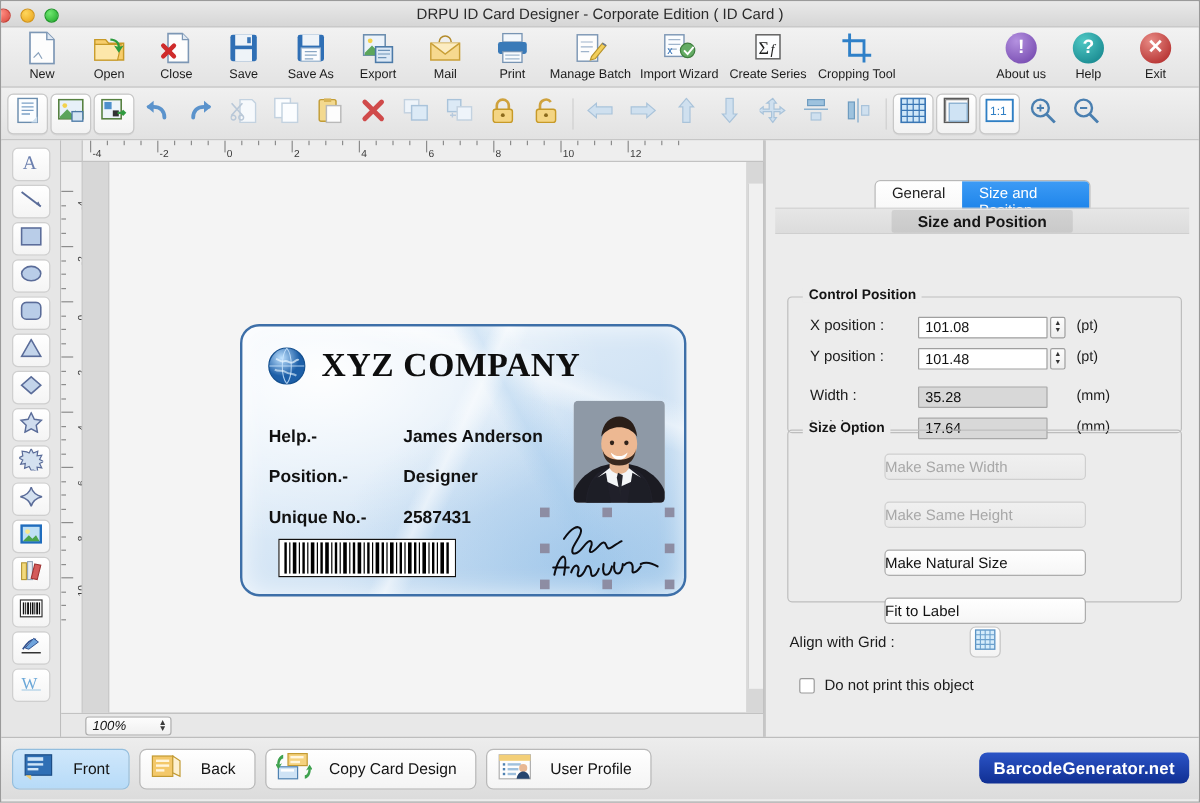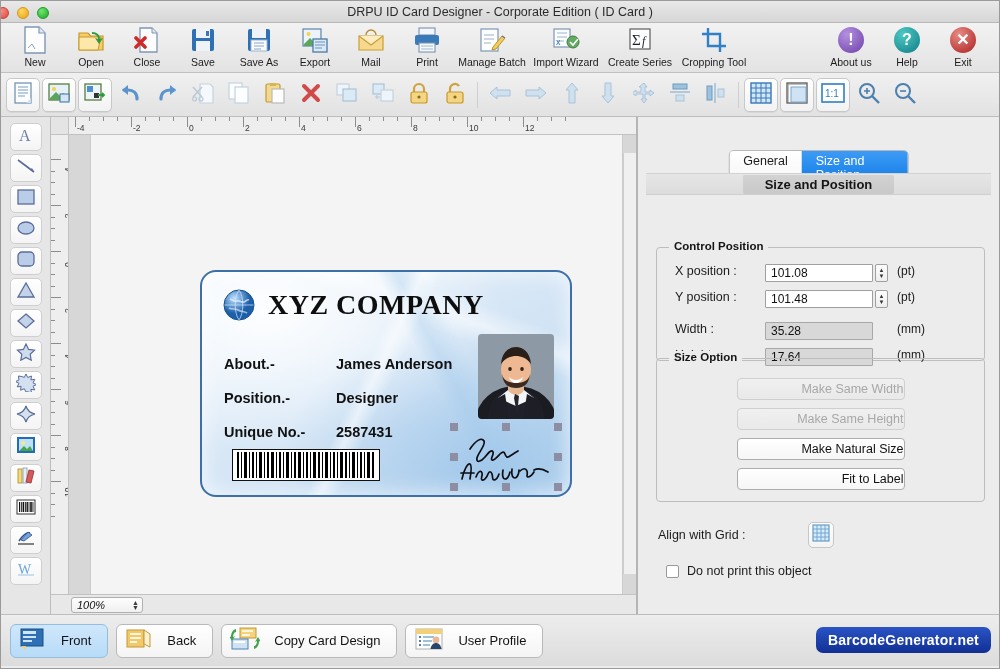--- a/index.html
+++ b/index.html
@@ -227,24 +227,24 @@
   .finput.flat { background: #d8d8d8; border: 1px solid #a8a8a8; }
   .spin {
     width: 13px; height: 18px; margin-left: 2px;
     border: 1px solid #9f9f9f; border-radius: 2px;
     background: linear-gradient(#fdfdfd,#eeeeee);
     display: flex; flex-direction: column; align-items: center; justify-content: center;
     font-size: 6px; line-height: 6px; color: #333;
   }
   .unit { font-size: 12px; color: #1b1b1b; margin-left: 9px; }
   .wbtn {
-    display: block; width: 168px; height: 22px; margin: 0 auto 8px auto;
+    display: block; width: 168px; height: 22px; margin: 0 auto 18px auto;
     background: linear-gradient(#ffffff,#f6f6f6);
     border: 1px solid #adadad; border-radius: 4px;
-    font-size: 12.5px; color: #111; text-align: right; line-height: 20px;
+    font-size: 12.5px; color: #111; text-align: left; line-height: 20px;
   }
   .wbtn.disabled { color: #a8a8a8; background: linear-gradient(#f0f0f0,#e9e9e9); border-color: #cfcfcf; }
   .gridbtn {
     width: 26px; height: 26px; border-radius: 5px;
     background: linear-gradient(#ffffff,#f3f3f3); border: 1px solid #c6c6c6;
     display: flex; align-items: center; justify-content: center;
   }
   .cbox { width: 13px; height: 13px; border: 1px solid #9a9a9a; background: #fff; border-radius: 2px; }
 
   
@@ -879,21 +879,21 @@
                     </defs>
                   <circle cx="17" cy="17" r="15" fill="url(#gg)" stroke="#15508f" stroke-width="1"></circle>
                   <path d="M2.5 17h29M17 2.2c5 6 5 23.6 0 29.6M17 2.2c-5 6-5 23.6 0 29.6" fill="none" stroke="#cfe8ff" stroke-width=".9" opacity=".8"></path>
                   <path d="M8 11c3 1 4 3 7 2s4 2 7 1 3-3 5-2" fill="none" stroke="#eaf6ff" stroke-width="1.6" opacity=".7"></path>
                   <path d="M7 20c3 2 6 0 9 2s6 1 9 3" fill="none" stroke="#eaf6ff" stroke-width="1.6" opacity=".6"></path>
                 </svg>
               </span>
               <span class="company">XYZ COMPANY</span>
             </div>
 
-            <span class="field" style="left:22px; top:84px;">About.-</span>
+            <span class="field" style="left:22px; top:84px;">Help.-</span>
             <span class="fieldval" style="left:134px; top:84px;">James Anderson</span>
             <span class="field" style="left:22px; top:118px;">Position.-</span>
             <span class="fieldval" style="left:134px; top:118px;">Designer</span>
             <span class="field" style="left:22px; top:152px;">Unique No.-</span>
             <span class="fieldval" style="left:134px; top:152px;">2587431</span>
 
             <div class="photo">
               <svg width="76" height="85" viewBox="0 0 76 85">
                 <rect width="76" height="85" fill="#b9c3cd"></rect>
                 <rect y="0" width="76" height="85" fill="#8e99a6"></rect>

